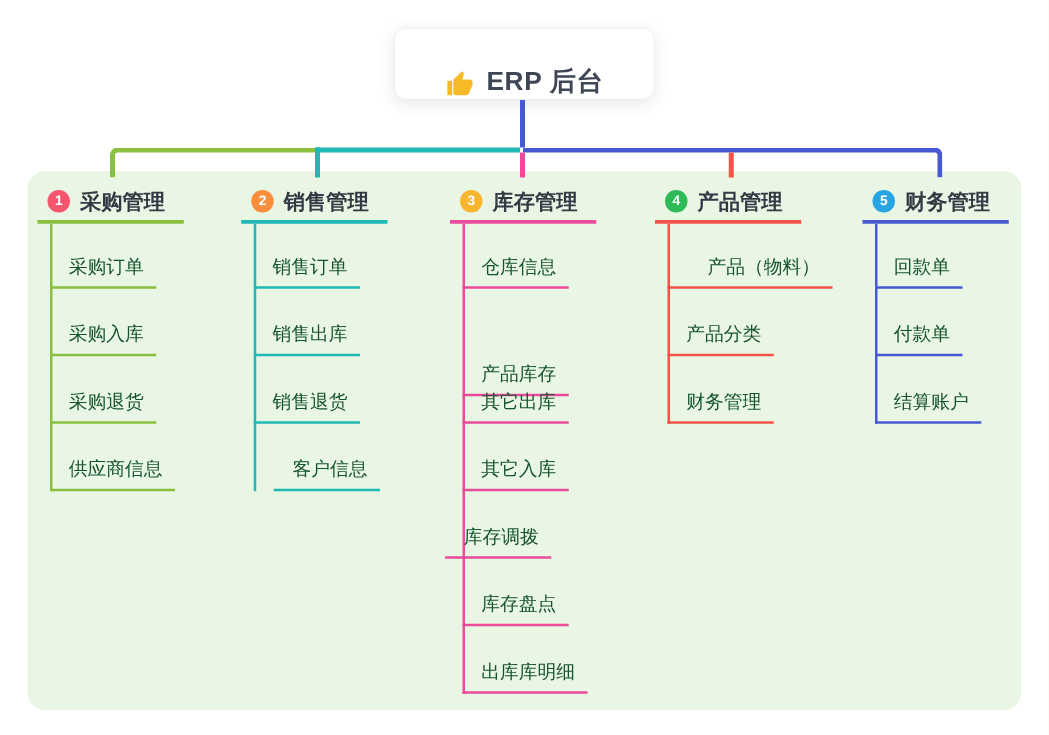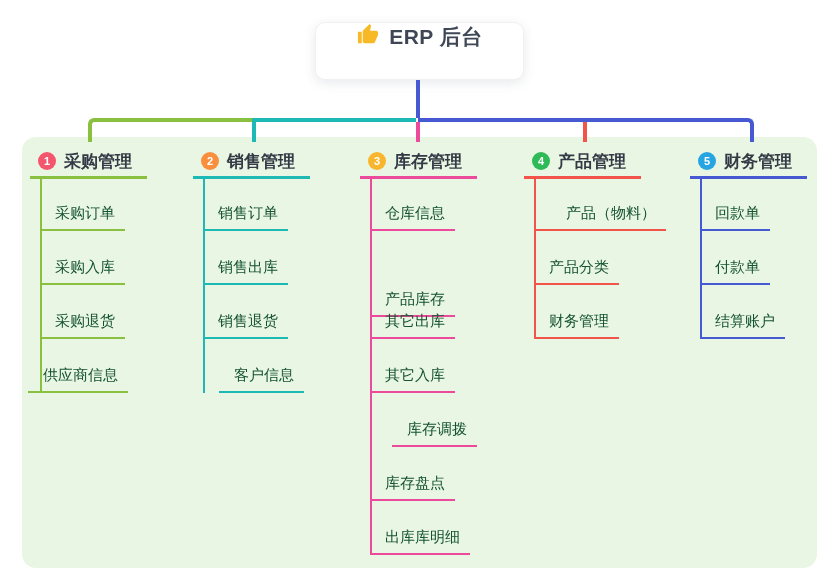--- a/index.html
+++ b/index.html
@@ -6,21 +6,21 @@
   body{
     width:839px;height:588px;position:relative;overflow:hidden;
     background:#ffffff;
     font-family:"Liberation Sans","DejaVu Sans",sans-serif;
   }
   
   .root-node{
     position:absolute;left:315px;top:22px;width:209px;height:58px;
     background:#ffffff;border:1px solid #f1f1f1;border-radius:10px;
     box-shadow:0 3px 12px rgba(60,70,90,0.12);
-    display:flex;align-items:flex-start;justify-content:center;gap:10px;
+    display:flex;align-items:flex-end;justify-content:center;gap:10px;
     box-sizing:border-box;cursor:pointer;
   }
   .root-label{font-size:21px;font-weight:600;color:#3f4756;letter-spacing:0.5px;}
   .thumb-svg{width:23px;height:23px;display:block;}
   
   .cseg,.vline,.hline{position:absolute;box-sizing:border-box;}
   
   .panel{
     position:absolute;left:22px;top:137px;width:795px;height:431px;
     background:#e9f6e3;border-radius:14px;
@@ -73,21 +73,21 @@
     <div class="vline" style="left: 40px; top: 179px; width: 2px; height: 214px; background: rgb(138, 192, 63);"></div>
     <div class="child" style="left: 40px; top: 196px; border-bottom: 2px solid rgb(138, 192, 63);">
       <span class="c-label">采购订单</span>
     </div>
     <div class="child" style="left: 40px; top: 250px; border-bottom: 2px solid rgb(138, 192, 63);">
       <span class="c-label">采购入库</span>
     </div>
     <div class="child" style="left: 40px; top: 304px; border-bottom: 2px solid rgb(138, 192, 63);">
       <span class="c-label">采购退货</span>
     </div>
-    <div class="child" style="left: 28px; top: 358px; border-bottom: 2px solid rgb(138, 192, 63); justify-content: center;">
+    <div class="child" style="left: 40px; top: 358px; border-bottom: 2px solid rgb(138, 192, 63); justify-content: center;">
       <span class="c-label">供应商信息</span>
     </div>
     <div class="b-title" style="left: 201px; top: 146px;">
       <span class="badge" style="background: rgb(249, 142, 61);">2</span>
       <span class="t-label">销售管理</span>
     </div>
     <div class="hline" style="left: 193px; top: 176px; width: 117px; height: 3px; background: rgb(30, 185, 180);"></div>
     <div class="vline" style="left: 203px; top: 179px; width: 2px; height: 214px; background: rgb(30, 185, 180);"></div>
     <div class="child" style="left: 203px; top: 196px; border-bottom: 2px solid rgb(30, 185, 180);">
       <span class="c-label">销售订单</span>
@@ -112,21 +112,21 @@
     </div>
     <div class="child" style="left: 370px; top: 250px; border-bottom: 2px solid rgb(236, 75, 156); margin-top: 32px;">
       <span class="c-label">产品库存</span>
     </div>
     <div class="child" style="left: 370px; top: 304px; border-bottom: 2px solid rgb(236, 75, 156);">
       <span class="c-label">其它出库</span>
     </div>
     <div class="child" style="left: 370px; top: 358px; border-bottom: 2px solid rgb(236, 75, 156);">
       <span class="c-label">其它入库</span>
     </div>
-    <div class="child" style="left: 392px; top: 412px; border-bottom: 2px solid rgb(236, 75, 156);">
+    <div class="child" style="left: 356px; top: 412px; border-bottom: 2px solid rgb(236, 75, 156);">
       <span class="c-label">库存调拨</span>
     </div>
     <div class="child" style="left: 370px; top: 466px; border-bottom: 2px solid rgb(236, 75, 156);">
       <span class="c-label">库存盘点</span>
     </div>
     <div class="child" style="left: 370px; top: 520px; border-bottom: 2px solid rgb(236, 75, 156);">
       <span class="c-label">出库库明细</span>
     </div>
     <div class="b-title" style="left: 532px; top: 146px;">
       <span class="badge" style="background: rgb(46, 186, 87);">4</span>

